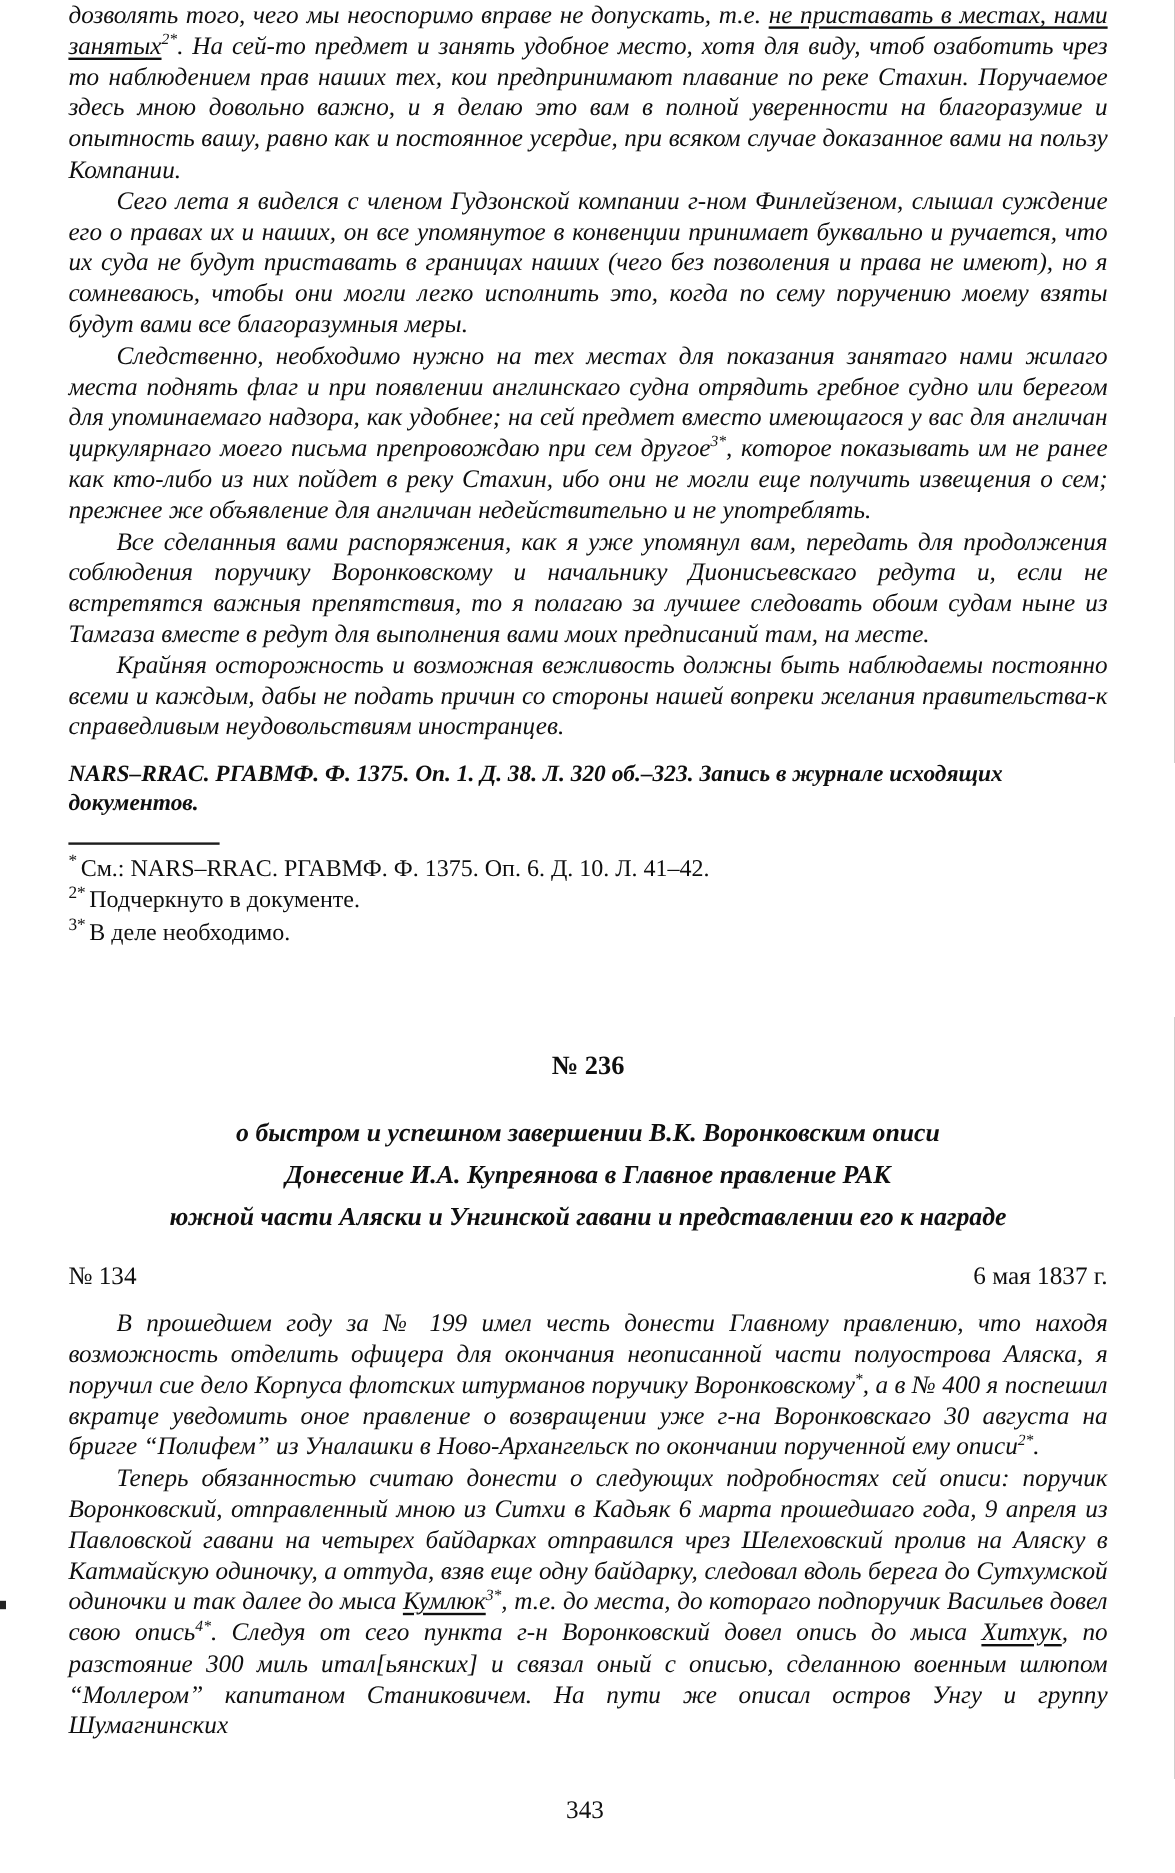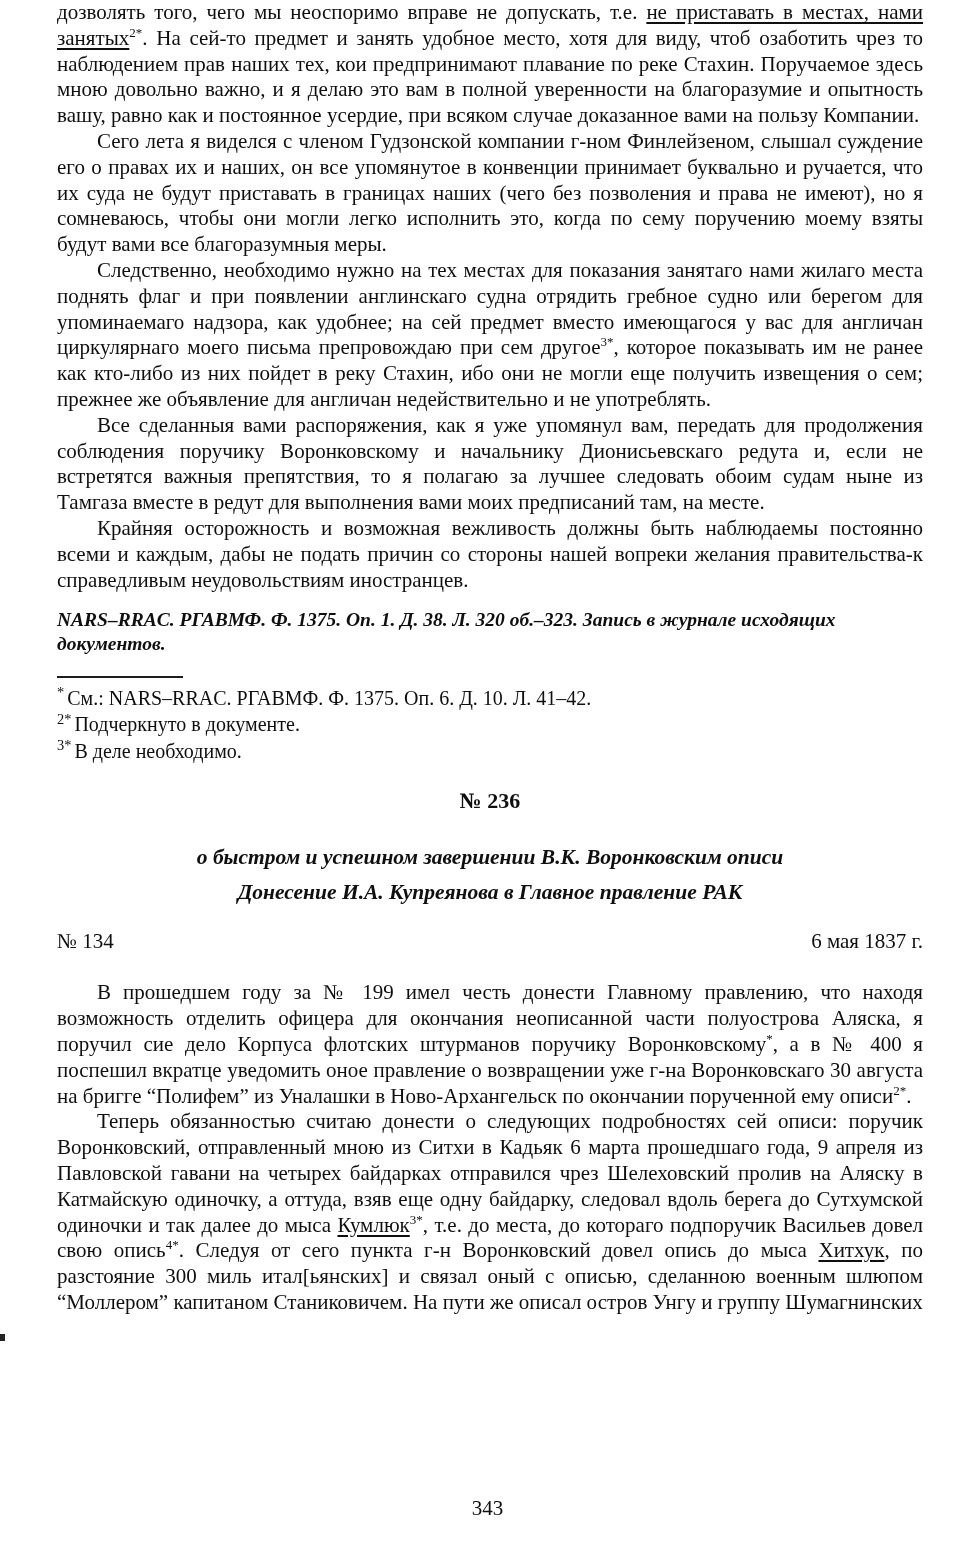--- a/index.html
+++ b/index.html
@@ -15,20 +15,21 @@
     position:absolute;
     left:57px;top:0;
     width:866px;
   }
   p.body{
     margin:0;
     font-size:21px;
     line-height:25.8px;
     text-align:justify;
     text-justify:inter-word;
+    font-style:italic;
   }
   p.indent{text-indent:40px;}
   .first-para{margin-top:42px;}
   .u{text-decoration:underline;text-underline-offset:3px;}
   .sup{vertical-align:super;font-size:0.62em;line-height:0;}
   .source-line{
     margin-top:15px;
     font-style:italic;
     font-size:19.5px;
     line-height:24px;
@@ -38,42 +39,42 @@
   .fn-sep{
     margin:11px 0 7px 0;
     width:126px;height:0;
     border:none;
     border-top:2px solid #1d1d1d;
   }
   .footnotes{font-size:20px;line-height:26.5px;}
   .footnote{margin:0;text-align:left;}
   .fn-marker{vertical-align:super;font-size:0.72em;line-height:0;margin-right:3px;}
   .doc-number-heading{
-    margin-top:24px;
+    margin-top:85px;
     text-align:center;
     font-weight:bold;
     font-size:22px;
     line-height:26px;
   }
   .doc-title{
     margin-top:26px;
     text-align:center;
     font-weight:bold;
     font-style:italic;
     font-size:21.5px;
     line-height:35px;
   }
   .doc-meta{
     margin-top:18px;
     display:flex;
     justify-content:space-between;
     font-size:21px;
     line-height:26px;
   }
-  .doc-body{margin-top:26px;}
+  .doc-body{margin-top:14px;}
   .page-number{
     position:absolute;
     left:0;right:4px;
     top:1496px;
     text-align:center;
     font-size:21px;
   }
   .edge-artifact{
     position:absolute;
     left:0;top:1334px;
@@ -103,20 +104,21 @@
       <p class="footnote"><span class="fn-marker">*</span><span>См.: NARS–RRAC. РГАВМФ. Ф. 1375. Оп. 6. Д. 10. Л. 41–42.</span></p>
       <p class="footnote"><span class="fn-marker">2*</span><span>Подчеркнуто в документе.</span></p>
       <p class="footnote"><span class="fn-marker">3*</span><span>В деле необходимо.</span></p>
     </div>
 
     <div class="doc-number-heading">№ 236</div>
 
     <div class="doc-title">
       <div>о быстром и успешном завершении В.К. Воронковским описи</div>
       <div>Донесение И.А. Купреянова в Главное правление РАК</div>
+      <div>южной части Аляски и Унгинской гавани и представлении его к награде</div>
     </div>
 
     <div class="doc-meta">
       <span>№ 134</span>
       <span>6 мая 1837 г.</span>
     </div>
 
     <div class="doc-body">
       <p class="body indent"><span>В прошедшем году за № 199 имел честь донести Главному правлению, что находя возможность отделить офицера для окончания неописанной части полуострова Аляска, я поручил сие дело Корпуса флотских штурманов поручику Воронковскому</span><span class="sup">*</span><span>, а в № 400 я поспешил вкратце уведомить оное правление о возвращении уже г-на Воронковскаго 30 августа на бригге “Полифем” из Уналашки в Ново-Архангельск по окончании порученной ему описи</span><span class="sup">2*</span><span>.</span></p>
       <p class="body indent"><span>Теперь обязанностью считаю донести о следующих подробностях сей описи: поручик Воронковский, отправленный мною из Ситхи в Кадьяк 6 марта прошедшаго года, 9 апреля из Павловской гавани на четырех байдарках отправился чрез Шелеховский пролив на Аляску в Катмайскую одиночку, а оттуда, взяв еще одну байдарку, следовал вдоль берега до Сутхумской одиночки и так далее до мыса </span><span class="u">Кумлюк</span><span class="sup">3*</span><span>, т.е. до места, до котораго подпоручик Васильев довел свою опись</span><span class="sup">4*</span><span>. Следуя от сего пункта г-н Воронковский довел опись до мыса </span><span class="u">Хитхук</span><span>, по разстояние 300 миль итал[ьянских] и связал оный с описью, сделанною военным шлюпом “Моллером” капитаном Станиковичем. На пути же описал остров Унгу и группу Шумагнинских</span></p>

